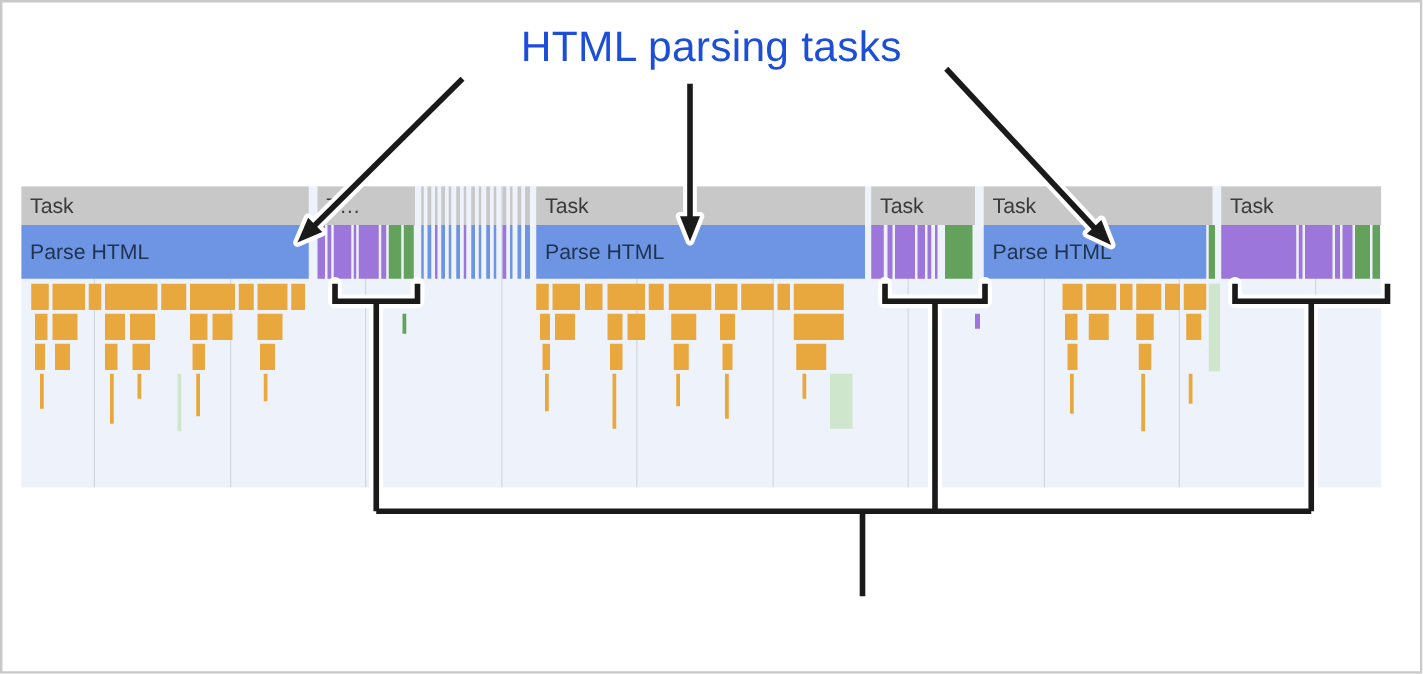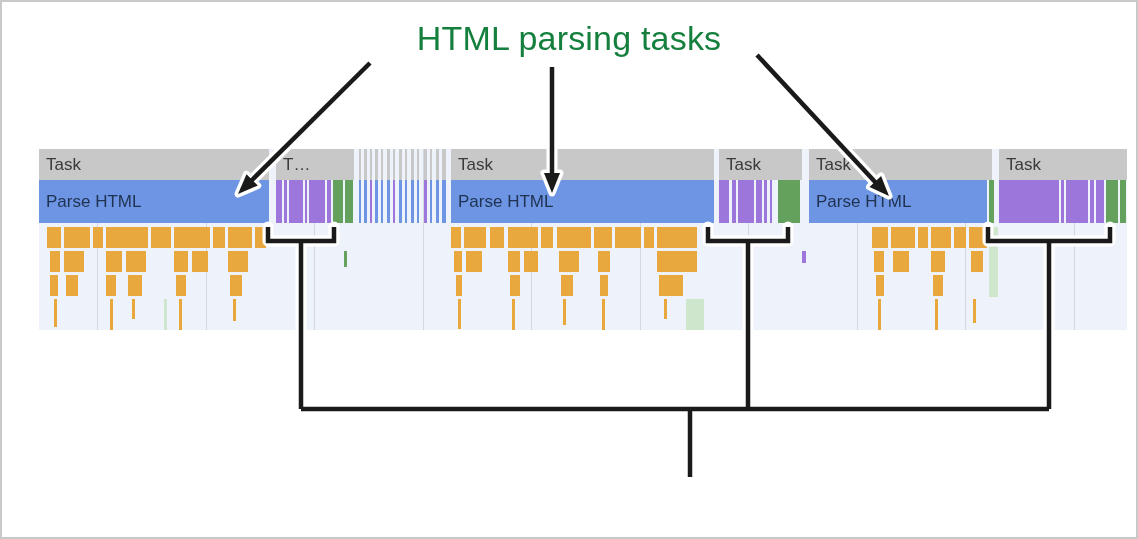--- a/index.html
+++ b/index.html
@@ -2,27 +2,27 @@
 <html><head>
 <meta charset="utf-8">
 <style>
   html,body{margin:0;padding:0;background:#fff;}
   .canvas{
     position:relative;width:1138px;height:539px;background:#ffffff;
     box-shadow:inset 0 0 0 2px #c9c9c9;overflow:hidden;
     font-family:"Liberation Sans",sans-serif;
   }
   .big-label{
-    position:absolute;font-size:34px;color:#15803d;letter-spacing:.2px;
+    position:absolute;font-size:34px;color:#1d4ed8;letter-spacing:.2px;
     white-space:nowrap;
   }
   #title{left:0;right:0;top:19px;text-align:center;}
   #bottom-label{left:690px;top:484px;transform:translateX(-50%);}
   #flame-chart{
-    position:absolute;left:39px;top:149px;width:1088px;height:181px;overflow:hidden;
+    position:absolute;left:17px;top:149px;width:1088px;height:241px;overflow:hidden;
   }
   svg.overlay{position:absolute;left:0;top:0;pointer-events:none;}
 </style>
 </head>
 <body>
 
 <div class="canvas">
 
   <div id="title" class="big-label">HTML parsing tasks</div>
 

